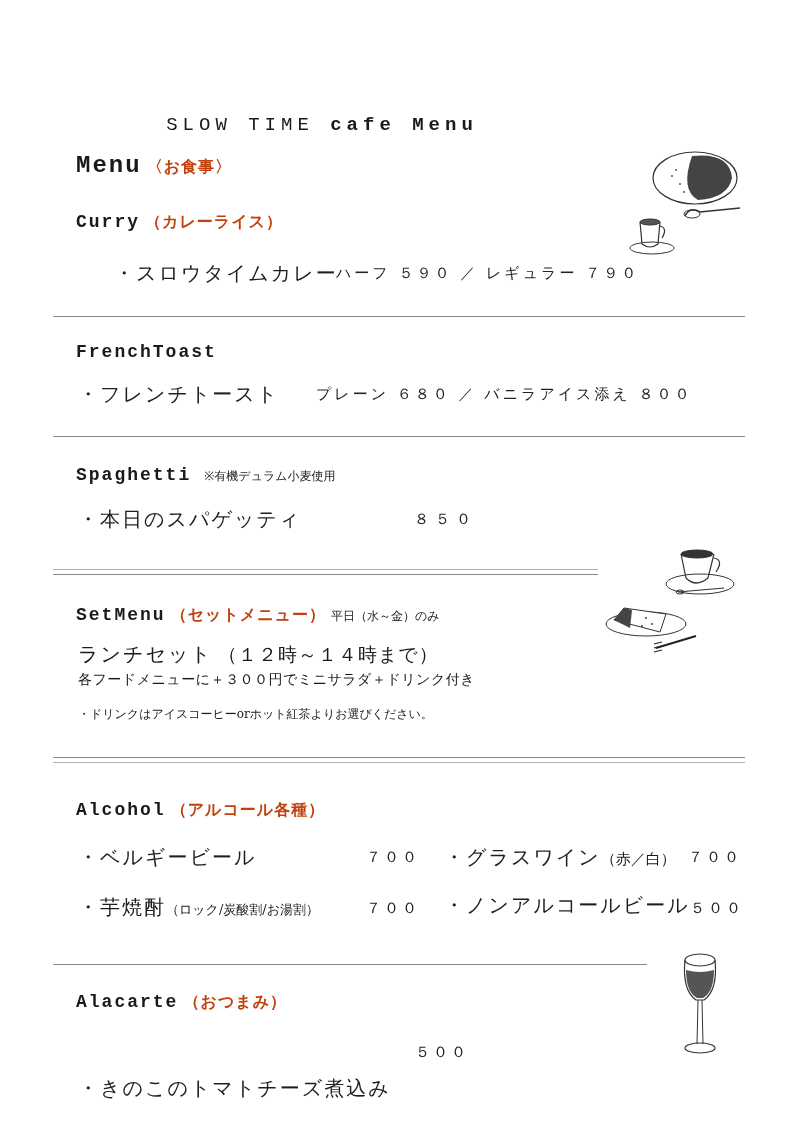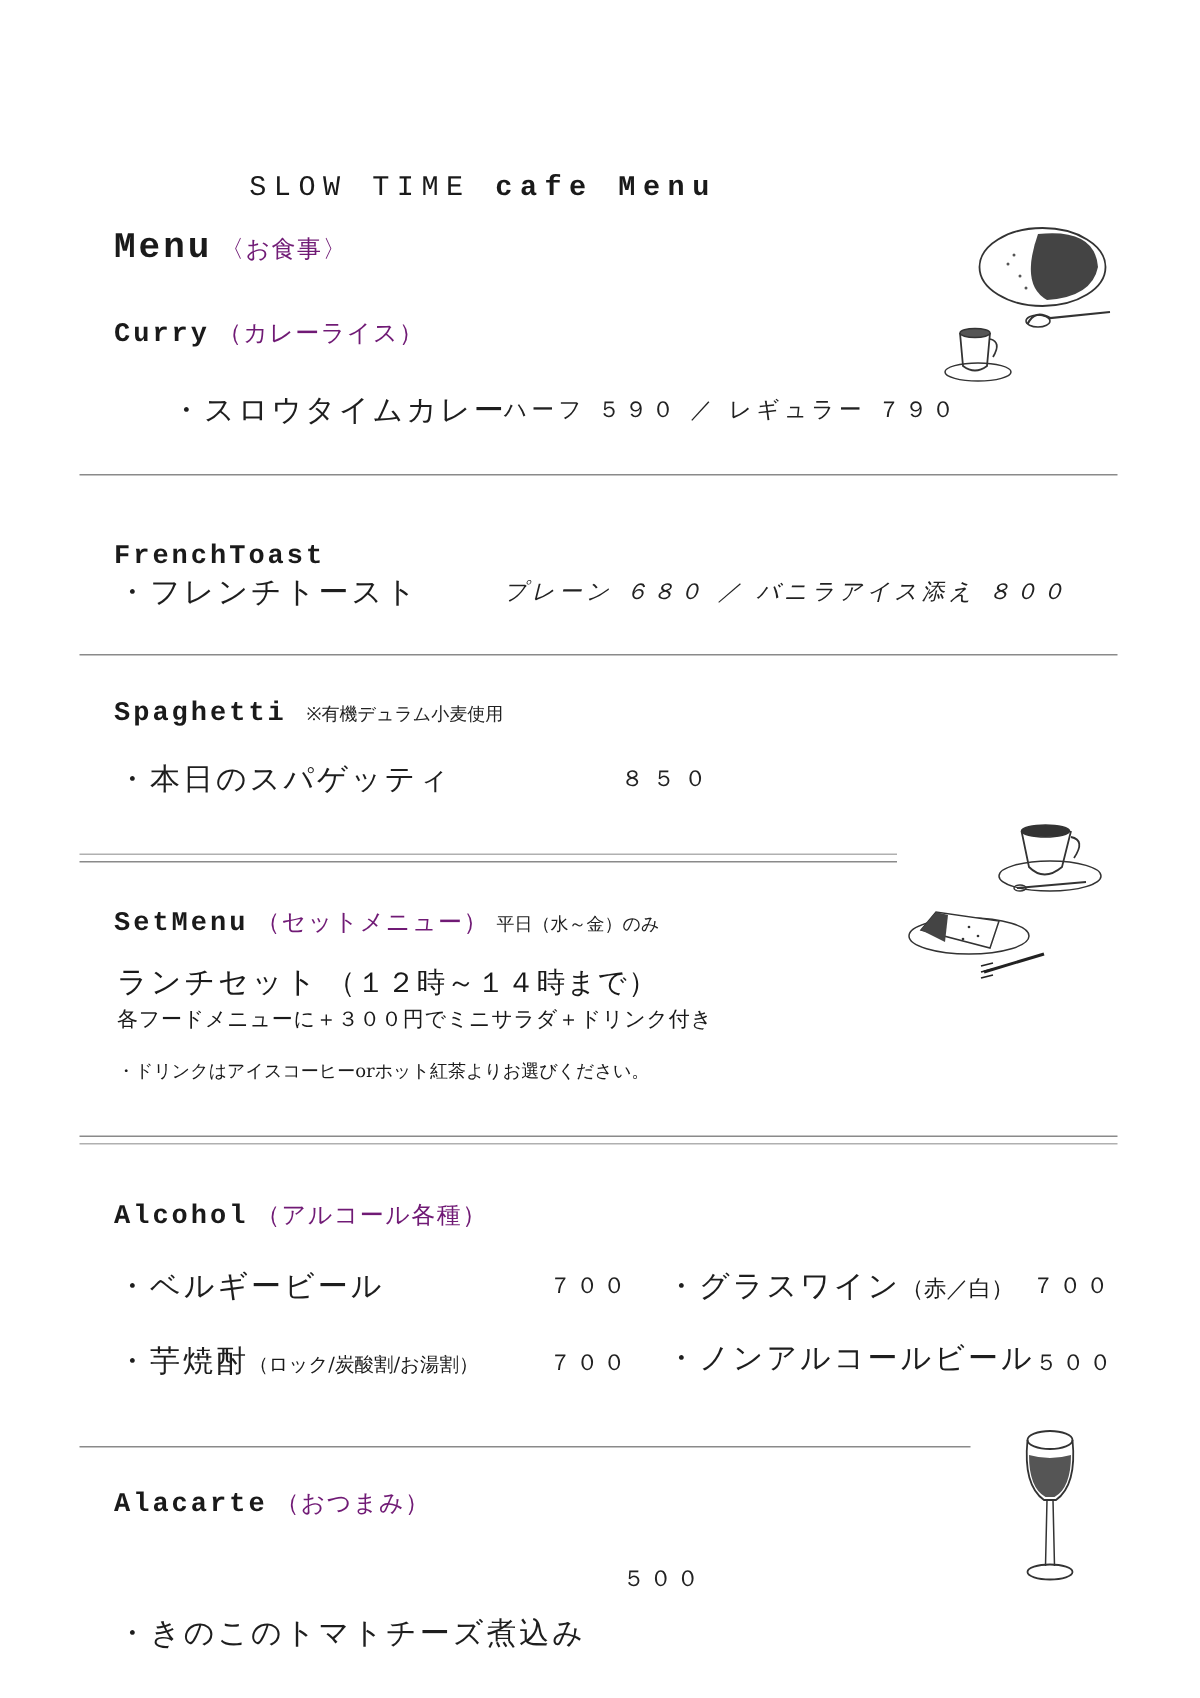--- a/index.html
+++ b/index.html
@@ -4,21 +4,21 @@
 <style>
   html, body { margin: 0; padding: 0; background: #ffffff; }
   body { width: 800px; height: 1132px; position: relative; overflow: hidden; color: #1a1a1a;
          font-family: "DejaVu Serif", serif; }
   .abs { position: absolute; white-space: nowrap; }
   .typew { font-family: "Liberation Mono", "DejaVu Sans Mono", monospace; font-weight: bold; letter-spacing: 2px; }
   .title { left: 0; width: 644px; top: 78px; text-align: center; font-size: 19px; letter-spacing: 5px; font-weight: normal; margin-top: 36px; }
   .title .b { font-weight: bold; }
   .sec-en { font-size: 18px; }
   .sec-big { font-size: 24px; }
-  .sub { font-family: "DejaVu Serif", serif; font-weight: normal; letter-spacing: 1px; font-size: 16px; color: #701a75; }
+  .sub { font-family: "DejaVu Serif", serif; font-weight: bold; letter-spacing: 1px; font-size: 16px; color: #c2410c; }
   .note { font-family: "DejaVu Serif", serif; font-weight: normal; letter-spacing: 0; font-size: 12px; color: #222; }
   .item { font-size: 20px; letter-spacing: 2px; color: #1e1e1e; }
   .price { font-size: 15px; letter-spacing: 3px; color: #222; }
   .price-sm { font-size: 15px; letter-spacing: 6px; color: #222; }
   .line { position: absolute; height: 1px; background: #8a8a8a; }
   .line2 { position: absolute; height: 1px; background: #b0b0b0; }
   .small { font-size: 14px; letter-spacing: 0.5px; }
   svg { position: absolute; }
 </style>
 </head>
@@ -50,23 +50,23 @@
 
 <div class="abs" style="left:76px; top:212px;">
   <span class="typew sec-en">Curry</span>
   <span class="sub">（カレーライス）</span>
 </div>
 <div class="abs item" style="left:78px; top:260px;margin-left:36px;">・スロウタイムカレー</div>
 <div class="abs price" style="left:336px; top:264px;">ハーフ ５９０ ／ レギュラー ７９０</div>
 
 <div class="line" style="left:53px; top:316px; width:692px;"></div>
 
-<div class="abs typew sec-en" style="left:76px; top:342px;margin-top:19px;">FrenchToast</div>
+<div class="abs typew sec-en" style="left:76px; top:342px;">FrenchToast</div>
 <div class="abs item" style="left:78px; top:381px;">・フレンチトースト</div>
-<div class="abs price" style="left:336px; top:385px;font-style:italic;">プレーン ６８０ ／ バニラアイス添え ８００</div>
+<div class="abs price" style="left:316px; top:385px;">プレーン ６８０ ／ バニラアイス添え ８００</div>
 
 <div class="line" style="left:53px; top:436px; width:692px;"></div>
 
 <div class="abs" style="left:76px; top:465px;">
   <span class="typew sec-en">Spaghetti</span>
   <span class="note" style="margin-left:8px;">※有機デュラム小麦使用</span>
 </div>
 <div class="abs item" style="left:78px; top:506px;">・本日のスパゲッティ</div>
 <div class="abs price-sm" style="left:414px; top:510px;">８５０</div>
 

